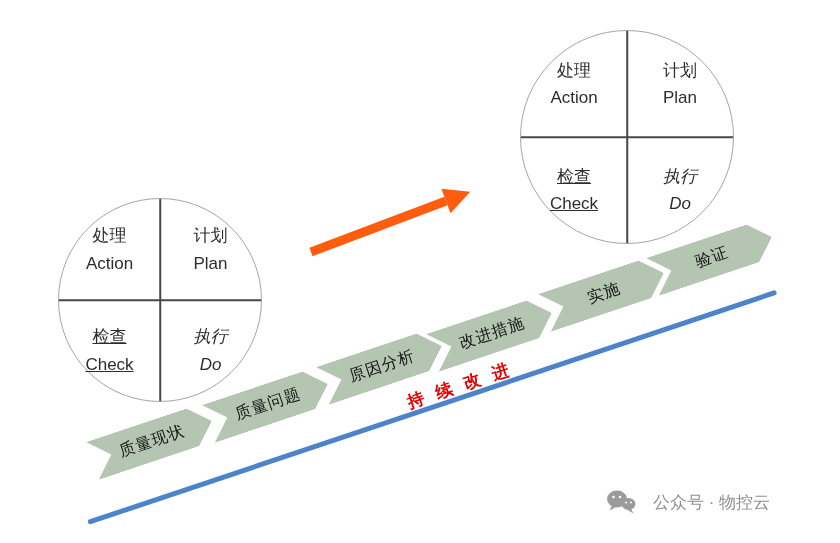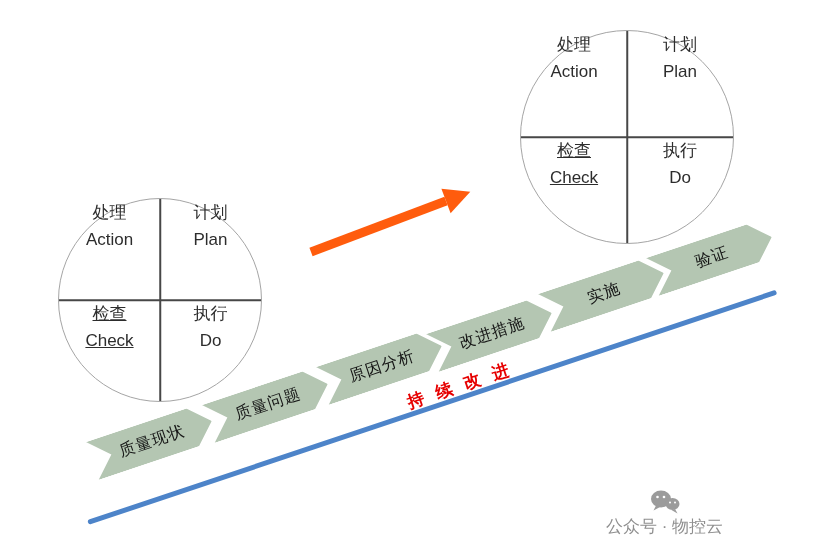--- a/index.html
+++ b/index.html
@@ -14,27 +14,27 @@
 
   
   .pdca-circle {
     position:absolute;
     border:1.5px solid var(--circle-stroke,#a5a5a5);
     border-radius:50%;
     background:#ffffff;
   }
   .pdca-circle .quad {
     position:absolute; width:50%; height:50%;
-    display:flex; flex-direction:column; align-items:center; 
+    display:flex; flex-direction:column; align-items:center; justify-content:center;
     font-size:17px; color:#2d2d2d; line-height:1.6; text-align:center;
   }
   .q-tl { left:0; top:0; }
   .q-tr { left:50%; top:0; }
   .q-bl { left:0; top:50%;text-decoration:underline; }
-  .q-br { left:50%; top:50%; }
+  .q-br { left:50%; top:50%;font-style:italic; }
   .pdca-circle .line-v {
     position:absolute; left:50%; top:0; bottom:0; width:1.5px;
     background:var(--divider,#474747); transform:translateX(-50%);
   }
   .pdca-circle .line-h {
     position:absolute; top:50%; left:0; right:0; height:1.5px;
     background:var(--divider,#474747); transform:translateY(-50%);
   }
   .circle-left  { left:58px;  top:198px; width:204px; height:204px; }
   .circle-right { left:520px; top:30px;  width:214px; height:214px; }
@@ -71,22 +71,22 @@
     color:var(--slope-label,#e60000);
     font-size:17px; font-weight:bold; letter-spacing:4px; white-space:nowrap;
   }
 
   
   .arrow-svg { position:absolute; left:298px; top:168px; }
 
   
   .watermark {
     position:absolute; left:606px; top:489px;
-    display:flex; align-items:center; gap:0;
-    color:var(--watermark,#8f8f8f); font-size:17px; white-space:nowrap;flex-direction:column;
+    display:flex; align-items:center; gap:17px;
+    color:var(--watermark,#8f8f8f); font-size:17px; white-space:nowrap;
   }
 </style>
 </head>
 <body>
 
 <div class="stage">
 
   <div class="pdca-circle circle-left">
     <div class="quad q-tl">
       <span>处理</span>

